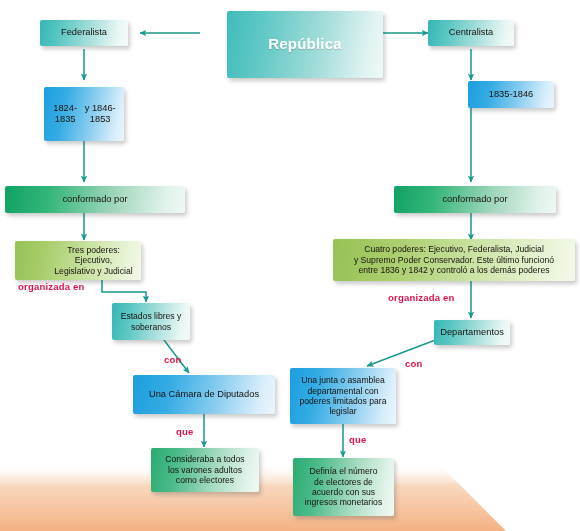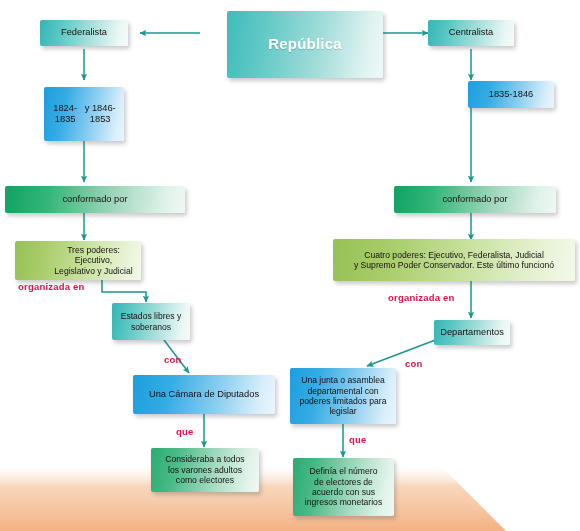--- a/index.html
+++ b/index.html
@@ -130,20 +130,21 @@
     <span>1835-1846</span>
   </div>
 
   <div class="node green n11" style="left:394px;top:186px;width:162px;height:27px;">
     <span>conformado por</span>
   </div>
 
   <div class="node olive n10" style="left:333px;top:239px;width:242px;height:42px;flex-direction:column;">
     <span>Cuatro poderes: Ejecutivo, Federalista, Judicial</span>
     <span>y Supremo Poder Conservador. Este último funcionó</span>
+    <span>entre 1836 y 1842 y controló a los demás poderes</span>
   </div>
 
   <span class="lbl" style="left:388px;top:292px;">organizada en</span>
 
   <div class="node teal n11" style="left:434px;top:320px;width:76px;height:25px;">
     <span>Departamentos</span>
   </div>
 
   <span class="lbl" style="left:405px;top:358px;">con</span>
 

